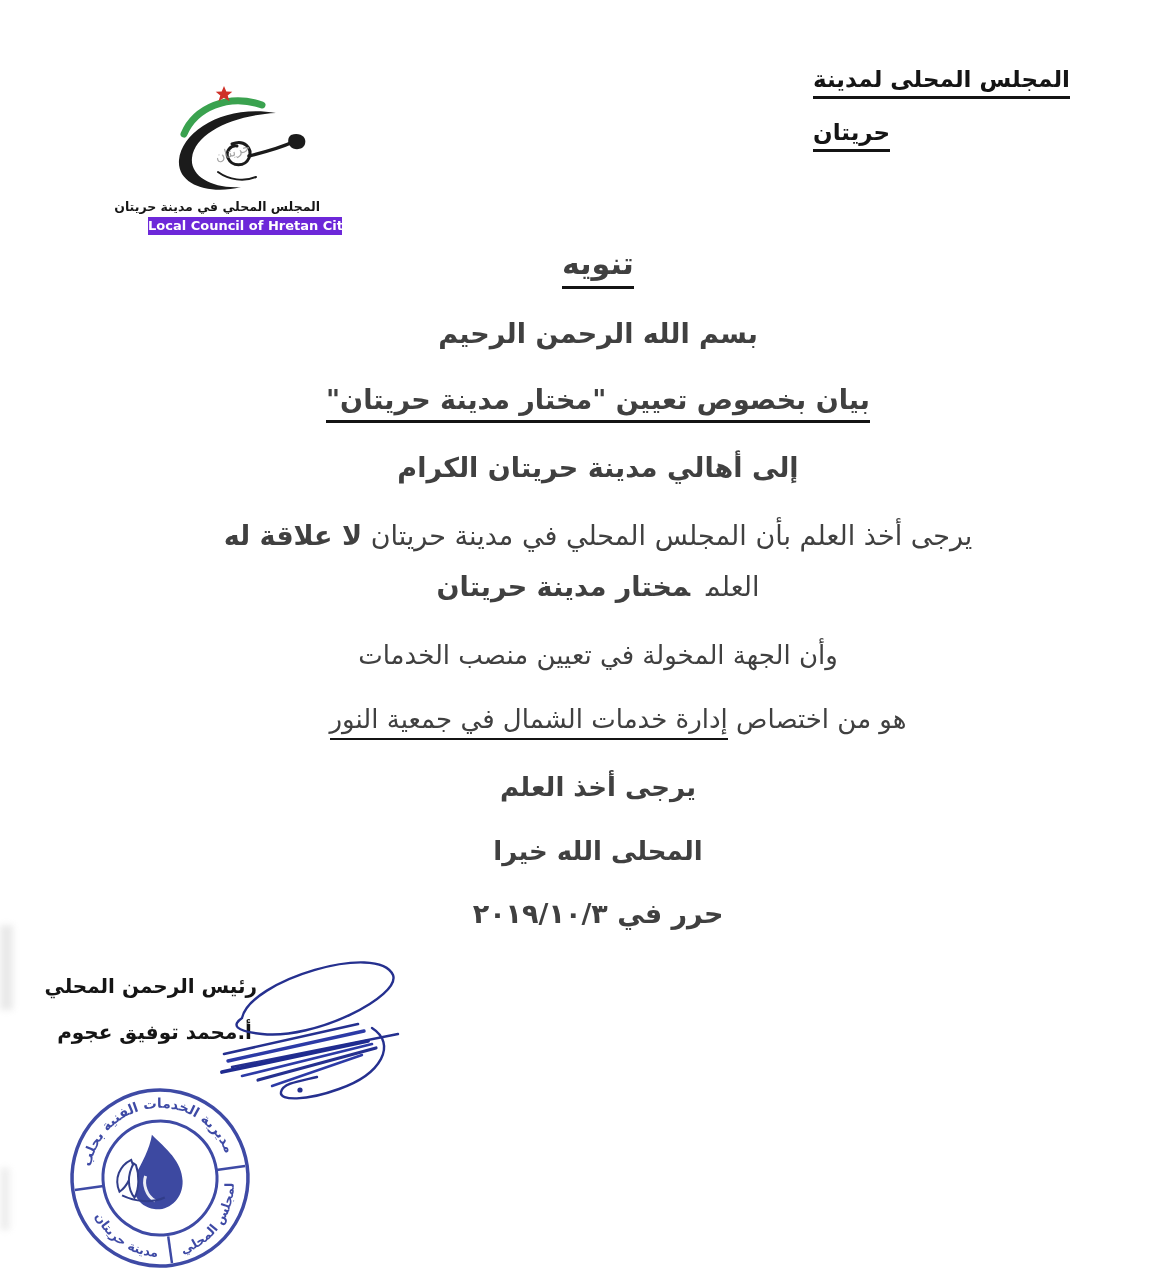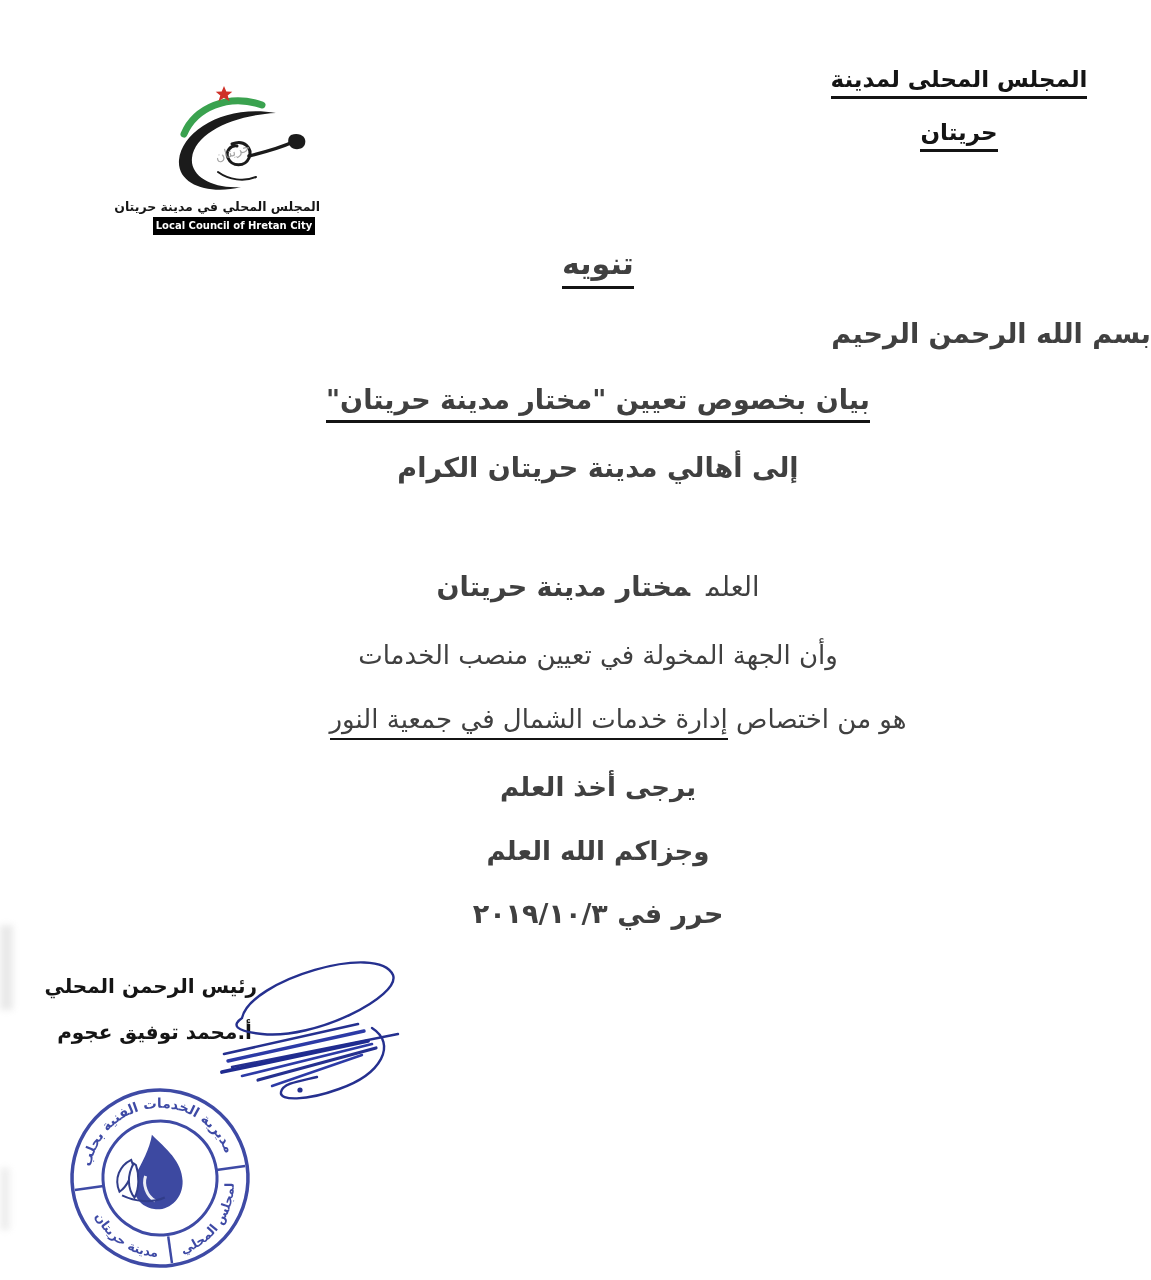--- a/index.html
+++ b/index.html
@@ -18,35 +18,35 @@
     text-align:center;
     direction:rtl;
     white-space:nowrap;
     color:#404040;
   }
   .b{font-weight:bold;}
   .ul{border-bottom:3.5px solid #141414;padding-bottom:5px;}
   .ul-thin{border-bottom:3px solid #141414;padding-bottom:4px;}
 
   
-  .hdr{top:66px;right:46px;width:292px;text-align:center;direction:rtl;}
+  .hdr{top:66px;right:46px;width:292px;text-align:left;direction:rtl;}
   .hdr .h1{display:inline-block;font-size:23px;font-weight:bold;}
   .hdr .h2{display:inline-block;font-size:23px;font-weight:bold;margin-top:20px;}
 
   
   .logo{left:148px;top:82px;width:172px;text-align:center;}
   .logo .caption{font-size:12.5px;font-weight:bold;color:#161616;margin-top:1px;white-space:nowrap;direction:rtl;}
   .logo .banner{
-    margin:3px auto 0 auto;width:162px;height:18px;line-height:18px;
-    background:#000000;color:#ffffff;font-size:10px;font-weight:bold;white-space:nowrap;
+    margin:3px auto 0 auto;width:194px;height:18px;line-height:18px;
+    background:#6d28d9;color:#ffffff;font-size:13px;font-weight:bold;white-space:nowrap;
   }
 
   
   .t-title{top:246px;font-size:30px;font-weight:bold;}
-  .t-bism{top:318px;font-size:27px;font-weight:bold;text-align:right;}
+  .t-bism{top:318px;font-size:27px;font-weight:bold;}
   .t-subj{top:384px;font-size:27px;font-weight:bold;}
   .t-addr{top:452px;font-size:27px;font-weight:bold;}
   .t-p1{top:520px;font-size:27px;}
   .t-p2{top:571px;font-size:27px;}
   .t-p3{top:640px;font-size:26px;}
   .t-p4{top:704px;font-size:26px;}
   .t-c1{top:772px;font-size:26px;font-weight:bold;}
   .t-c2{top:836px;font-size:26px;font-weight:bold;}
   .t-date{top:898px;font-size:27px;font-weight:bold;}
   .ul-part{border-bottom:2.5px solid #141414;padding-bottom:4px;margin-left:40px;}
@@ -92,29 +92,30 @@
     </svg>
     <div class="caption">المجلس المحلي في مدينة حريتان</div>
     <div class="banner">Local Council of Hretan City</div>
   </div>
 
   <div class="abs line t-title"><span class="ul">تنويه</span></div>
   <div class="abs line t-bism">بسم الله الرحمن الرحيم</div>
   <div class="abs line t-subj"><span class="ul">بيان بخصوص تعيين "مختار مدينة حريتان"</span></div>
   <div class="abs line t-addr">إلى أهالي مدينة حريتان الكرام</div>
 
+  <div class="abs line t-p1"><span>يرجى أخذ العلم بأن المجلس المحلي في مدينة حريتان </span><span class="b">لا علاقة له</span></div>
 
   <div class="abs line t-p2"><span>العلم</span><span class="b gap-r">مختار مدينة حريتان</span></div>
 
   <div class="abs line t-p3">وأن الجهة المخولة في تعيين منصب الخدمات</div>
 
   <div class="abs line t-p4"><span>هو من اختصاص </span><span class="ul-part">إدارة خدمات الشمال في جمعية النور</span></div>
 
   <div class="abs line t-c1">يرجى أخذ العلم</div>
-  <div class="abs line t-c2">وجزاكم الله العلم</div>
+  <div class="abs line t-c2">المحلى الله خيرا</div>
   <div class="abs line t-date">حرر في ٢٠١٩/١٠/٣</div>
 
   <div class="abs sig-text">
     <div class="s1">رئيس الرحمن المحلي</div>
     <div class="s2">أ.محمد توفيق عجوم</div>
   </div>
 
   <svg class="abs sig-svg" width="198" height="172" viewBox="0 0 198 172">
     <g fill="none" stroke="#25308f" stroke-linecap="round">
       <path d="M22,70 C30,32 158,-6 173,27 C181,48 95,92 42,86 C14,83 12,77 22,70 Z" stroke-width="2.4"></path>

